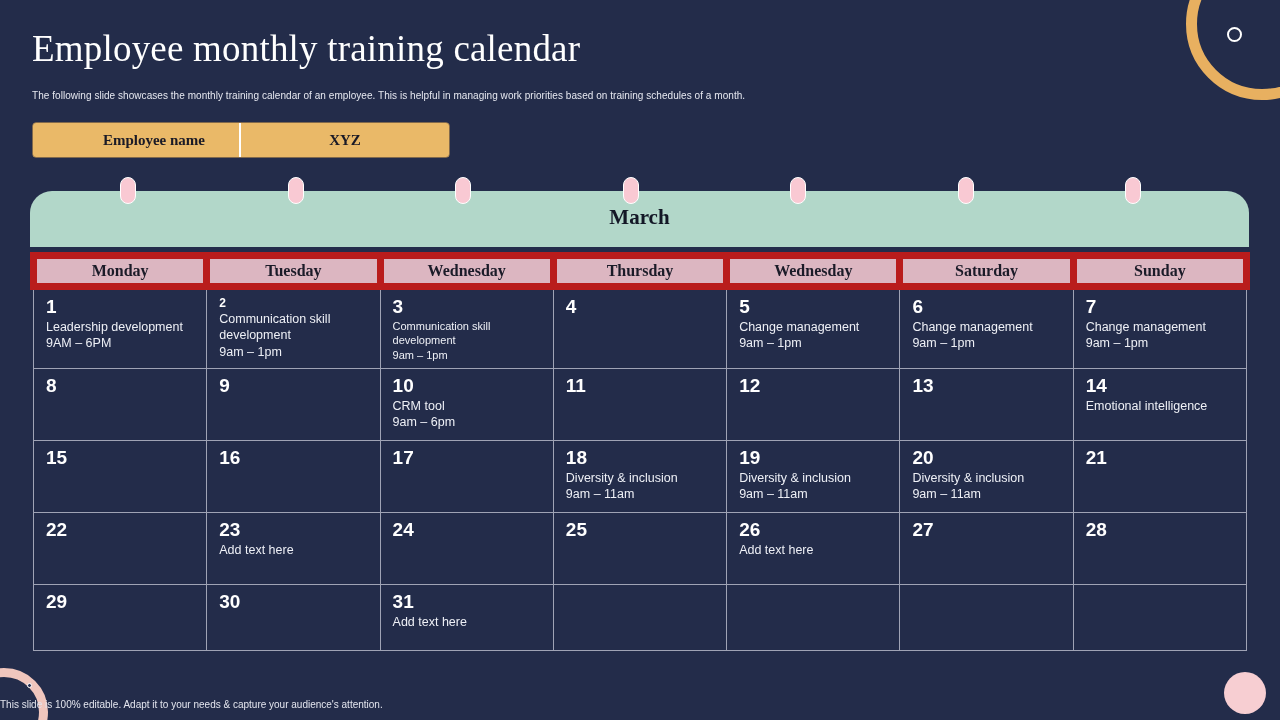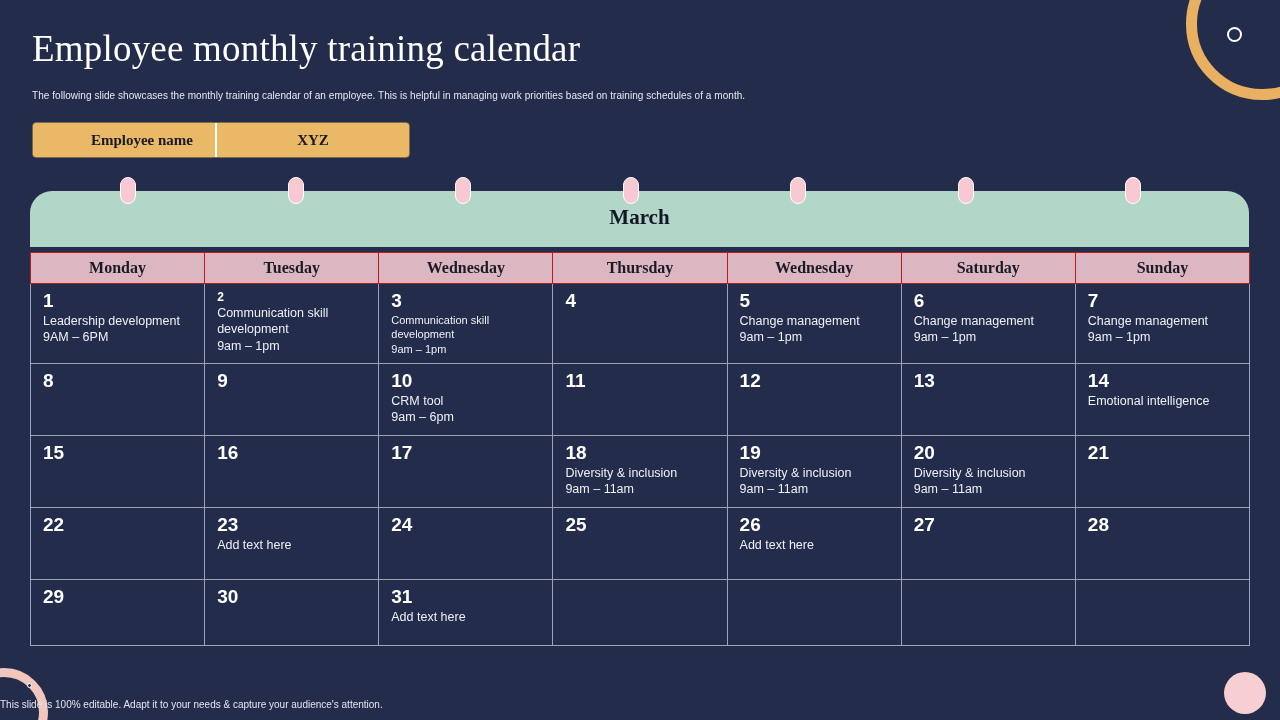--- a/index.html
+++ b/index.html
@@ -97,22 +97,22 @@
     background: #eab968;
     color: #1a1a26;
     font-family: "Liberation Serif", serif;
     font-weight: bold;
     font-size: 15px;
     height: 34px;
     display: flex;
     align-items: center;
     justify-content: center;
   }
-  #employee-name-label { width: 184px; border-right: 2px solid #ffffff; padding-left: 36px; }
-  #employee-name-value { width: 192px; }
+  #employee-name-label { width: 208px; border-right: 2px solid #ffffff; padding-left: 36px; }
+  #employee-name-value { width: 208px; }
 
   
   .month-banner-wrap {
     position: absolute;
     left: 30px;
     top: 191px;
     width: 1219px;
     height: 56px;
   }
   .month-banner {
@@ -149,21 +149,21 @@
     border-collapse: collapse;
     table-layout: fixed;
   }
   .calendar th {
     background: #dcb6c1;
     color: #1b1b28;
     font-family: "Liberation Serif", serif;
     font-weight: bold;
     font-size: 16px;
     height: 31px;
-    border: 1px solid #b91c1c;
+    border: 7px solid #b91c1c;
     text-align: center;
   }
   .calendar td {
     border: 1px solid #9fa3b5;
     vertical-align: top;
     padding: 7px 9px 6px 12px;
     height: 72px;
     background: #232c4a;
   }
   .calendar tr.row-1 td { height: 80px; }

